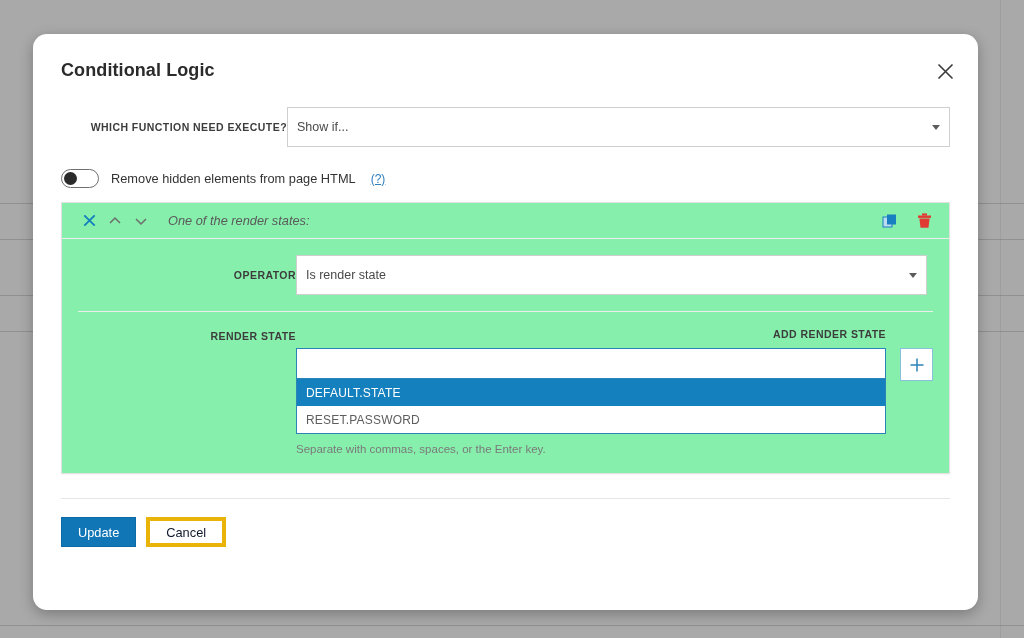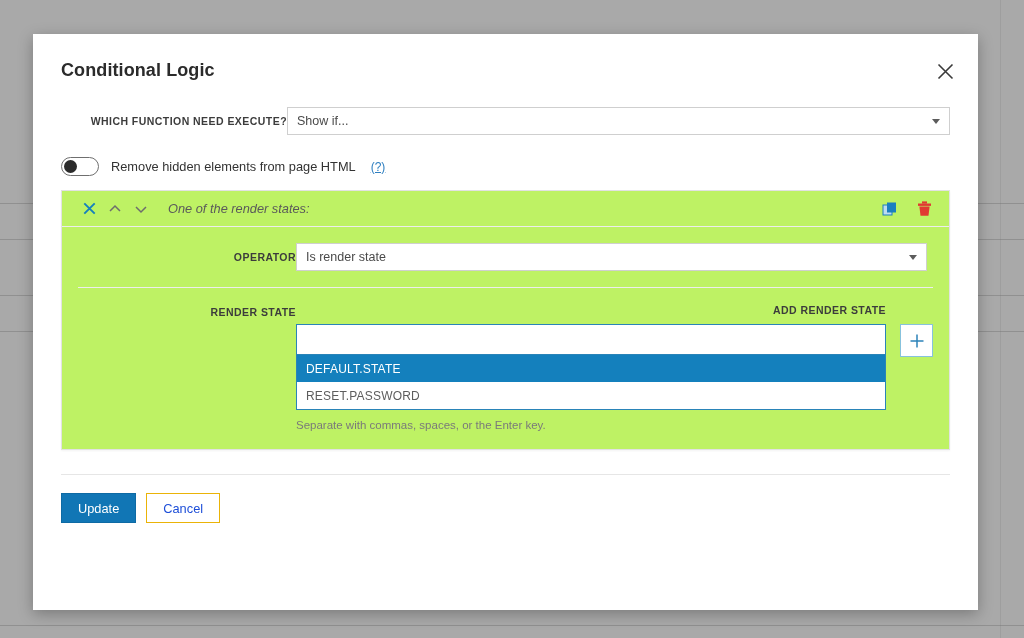--- a/index.html
+++ b/index.html
@@ -17,20 +17,21 @@
   #backdrop .vline { position: absolute; top: 0; height: 638px; width: 1px; background: rgba(120,120,120,.22); }
 
   
   #modal {
     position: absolute;
     left: 33px; top: 34px;
     width: 945px; height: 576px;
     background: #ffffff;
     box-shadow: 0 4px 14px rgba(0,0,0,.28);
     overflow: hidden;
+    border-radius: 14px;
   }
 
   .modal-head {
     position: relative;
     padding: 26px 28px 0 28px;
   }
   .modal-title {
     font-size: 18px;
     color: #2b2b2b;
     font-weight: 600;
@@ -60,21 +61,21 @@
     color: #3c3c3c;
     font-weight: 700;
     text-transform: uppercase;
     width: 226px;
     flex: 0 0 226px;
     text-align: right;
   }
   .select-box {
     flex: 1 1 auto;
     position: relative;
-    height: 28px;
+    height: 40px;
     border: 1px solid #cfcfcf;
     background: #fff;
     display: flex;
     align-items: center;
     padding: 0 26px 0 9px;
     font-size: 12.5px;
     color: #4a4a4a;
     cursor: pointer;
   }
   .select-box .caret {
@@ -119,21 +120,21 @@
     color: #2f7fc0;
     text-decoration: underline;
     cursor: pointer;
     margin-left: 3px;
   }
 
   
   .cond-card {
     margin-top: 14px;
     border: 1px solid #e2e2e2;
-    background: #bef264;
+    background: #86efac;
     box-shadow: 0 1px 2px rgba(0,0,0,.05);
   }
   .cond-head {
     display: flex;
     align-items: center;
     height: 36px;
     padding: 0 12px 0 14px;
     border-bottom: 1px solid #ededed;
     position: relative;
   }
@@ -257,22 +258,22 @@
     border: 1px solid #0e6aa4;
     font-size: 12.8px;
     padding: 0 16px;
     height: 30px;
     cursor: pointer;
     font-family: Liberation Sans, sans-serif;
     text-align: center;
   }
   .btn-secondary {
     background: #fff;
-    color: #1d4ed8;
-    border: 1px solid #eab308;
+    color: #0f172a;
+    border: 4px solid #eab308;
     font-size: 12.8px;
     padding: 0 16px;
     height: 30px;
     cursor: pointer;
     font-family: "Liberation Sans", sans-serif;
   }
 </style>
 </head>
 <body>
 

